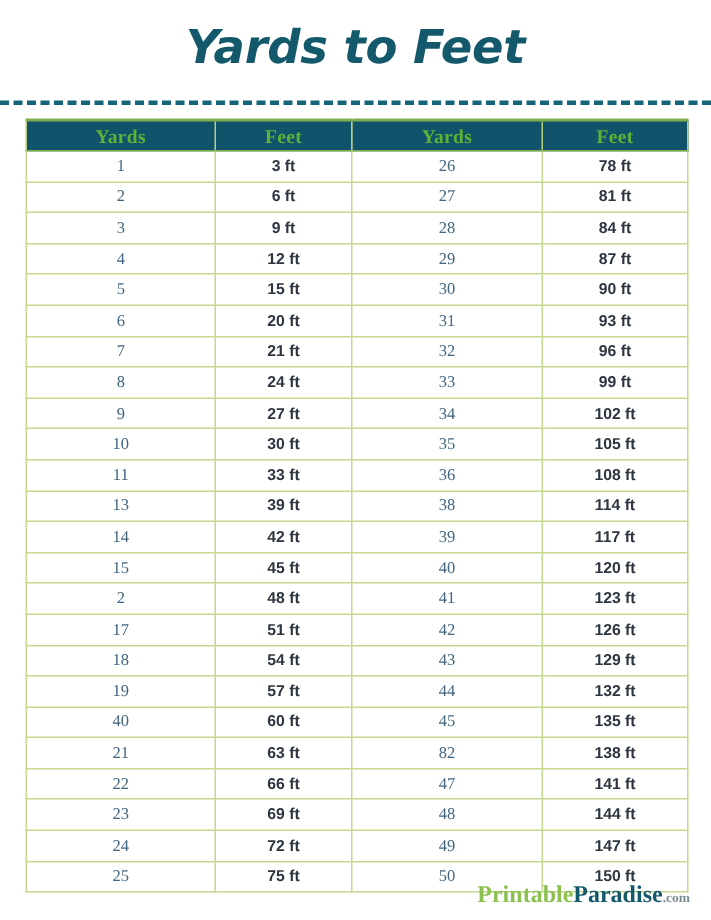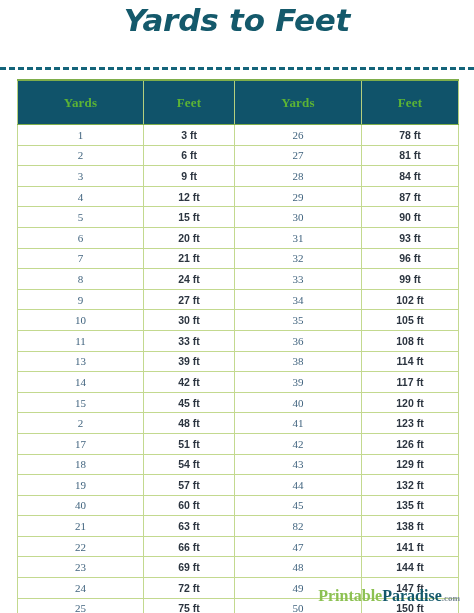--- a/index.html
+++ b/index.html
@@ -21,20 +21,21 @@
     box-sizing: border-box;
   }
   .title {
     text-align: center;
     font-family: "DejaVu Sans", sans-serif;
     font-style: italic;
     font-weight: bold;
     font-size: 31px;
     color: #14596b;
     letter-spacing: -0.2px;
+    padding-top: 12px;
     line-height: 40px;
     margin: 0;
   }
   .divider {
     position: absolute;
     left: 0;
     right: 0;
     top: 67px;
     height: 0;
     border-top: 3px dashed #14647a;
@@ -56,21 +57,21 @@
   table.conv col.c4 { width: 97px; }
 
   table.conv thead th {
     background: #10536a;
     color: #5cb335;
     font-family: "Liberation Serif", serif;
     font-weight: bold;
     font-size: 13px;
     text-align: center;
     height: 19px;
-    padding: 12px;
+    padding: 0;
     border-left: 1px solid #b5cf7e;
     border-right: 1px solid #b5cf7e;
     border-top: 2px solid #7fae4b;
     border-bottom: 1px solid #7fae4b;
     letter-spacing: 0.2px;
   }
   table.conv tbody td {
     height: 19.6px;
     padding: 0;
     text-align: center;

